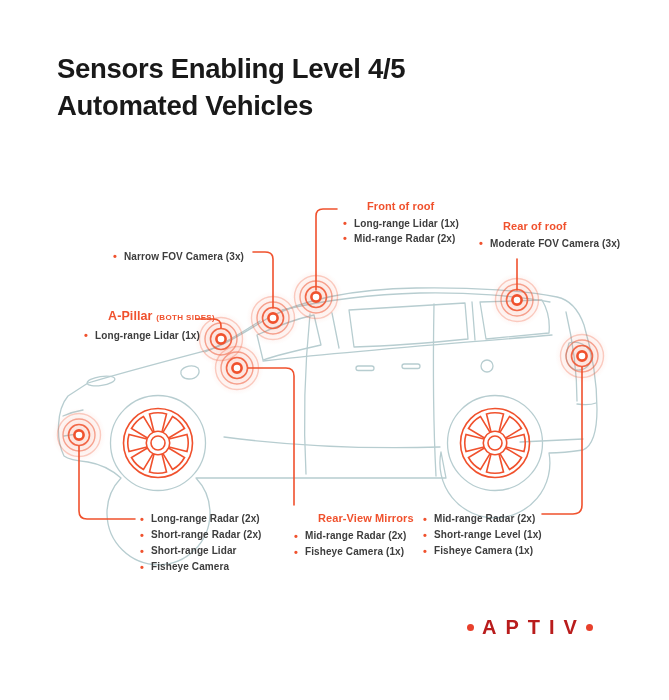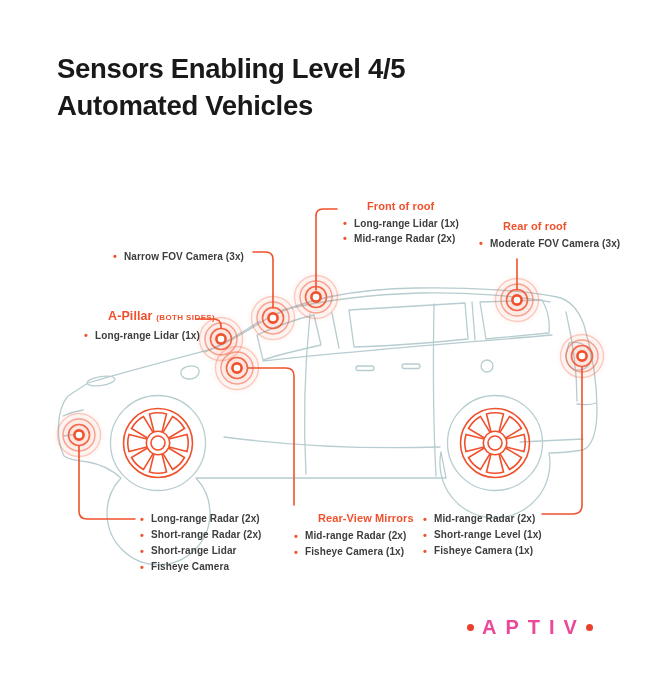--- a/index.html
+++ b/index.html
@@ -25,21 +25,21 @@
     position:relative;padding-left:11px;font-size:10px;line-height:16px;color:#3D3D3D;letter-spacing:0.1px;
   }
   ul.callout-list li::before{
     content:"\2022";color:#F0512D;position:absolute;left:0;top:0;font-size:11px;
   }
   ul.tight li{line-height:15.4px;}
   
   #logo{left:467px;top:617px;display:flex;align-items:center;}
   #logo .dot{width:7px;height:7px;border-radius:50%;background:#E8402C;display:inline-block;}
   #logo .word{
-    font-size:20px;font-weight:700;color:#ec4899;letter-spacing:9px;margin-left:8px;line-height:20px;
+    font-size:20px;font-weight:700;color:#b91c1c;letter-spacing:9px;margin-left:8px;line-height:20px;
   }
   svg{position:absolute;left:0;top:0;}
   .carline{stroke:#B7CDD0;stroke-width:1.3;fill:none;stroke-linecap:round;stroke-linejoin:round;}
   .rim{stroke:#F0512D;stroke-width:1.6;fill:none;}
   .lead{stroke:#F0512D;stroke-width:1.6;fill:none;stroke-linecap:round;}
 </style>
 </head>
 <body>
 
 <div id="canvas">

